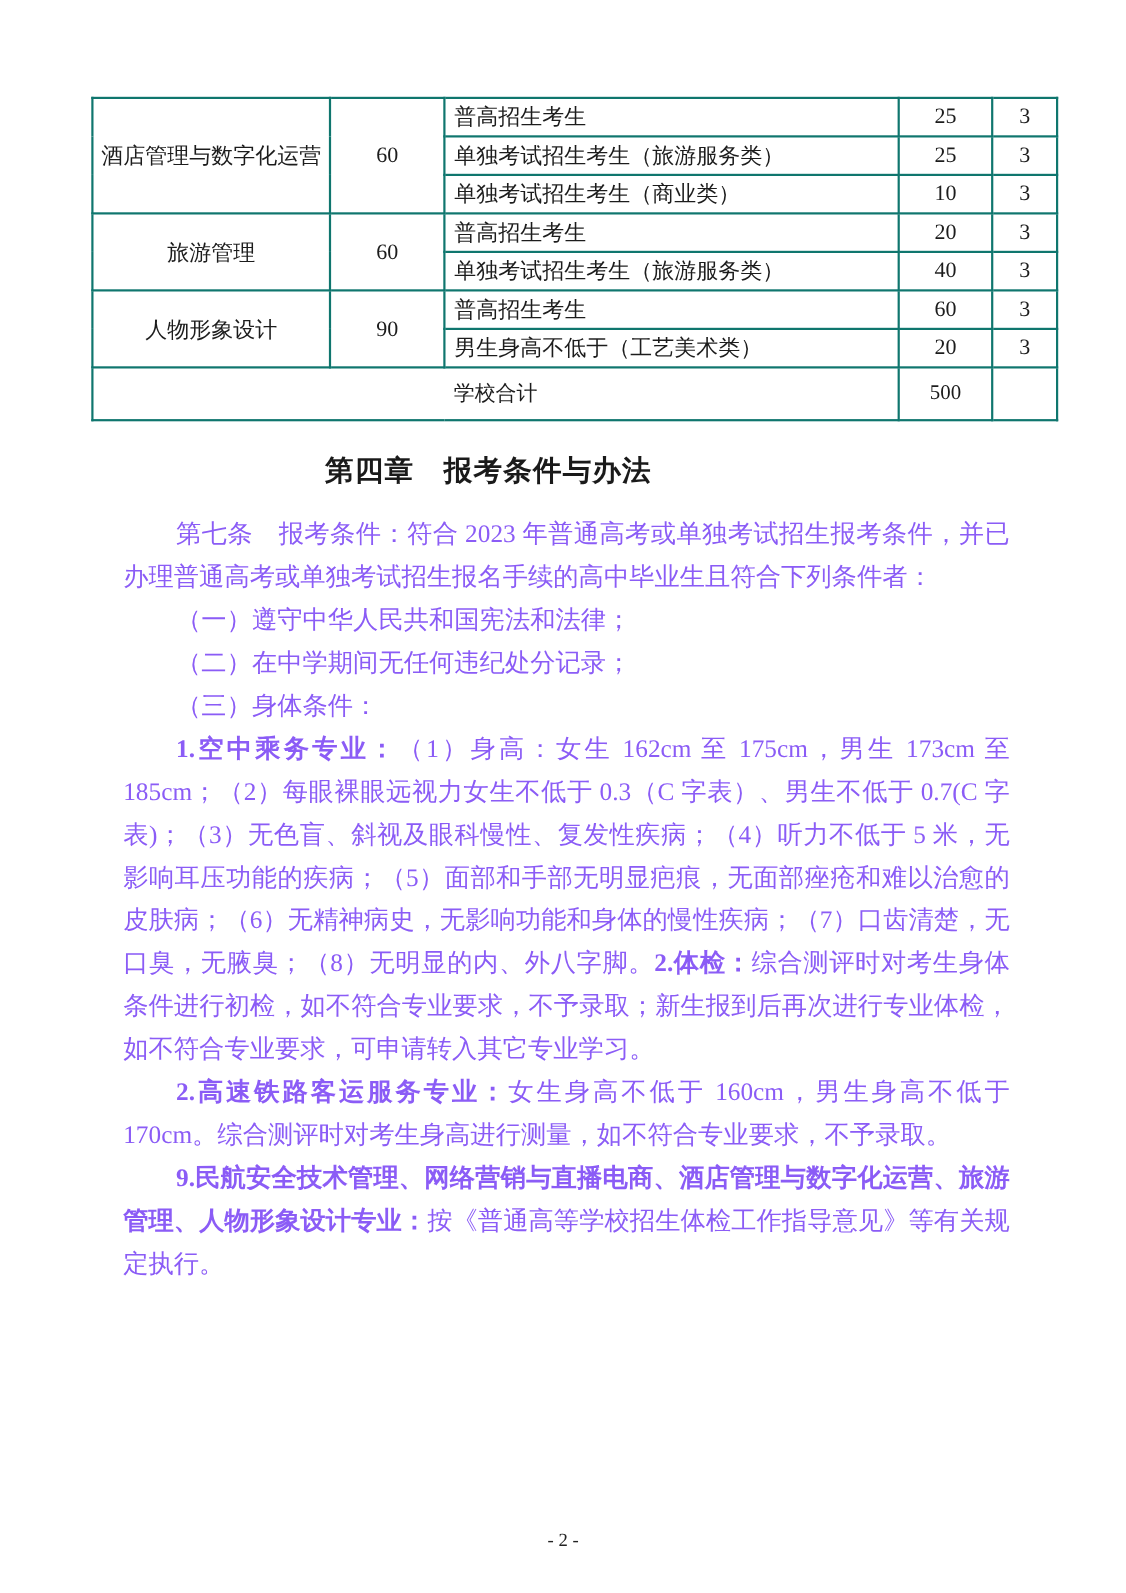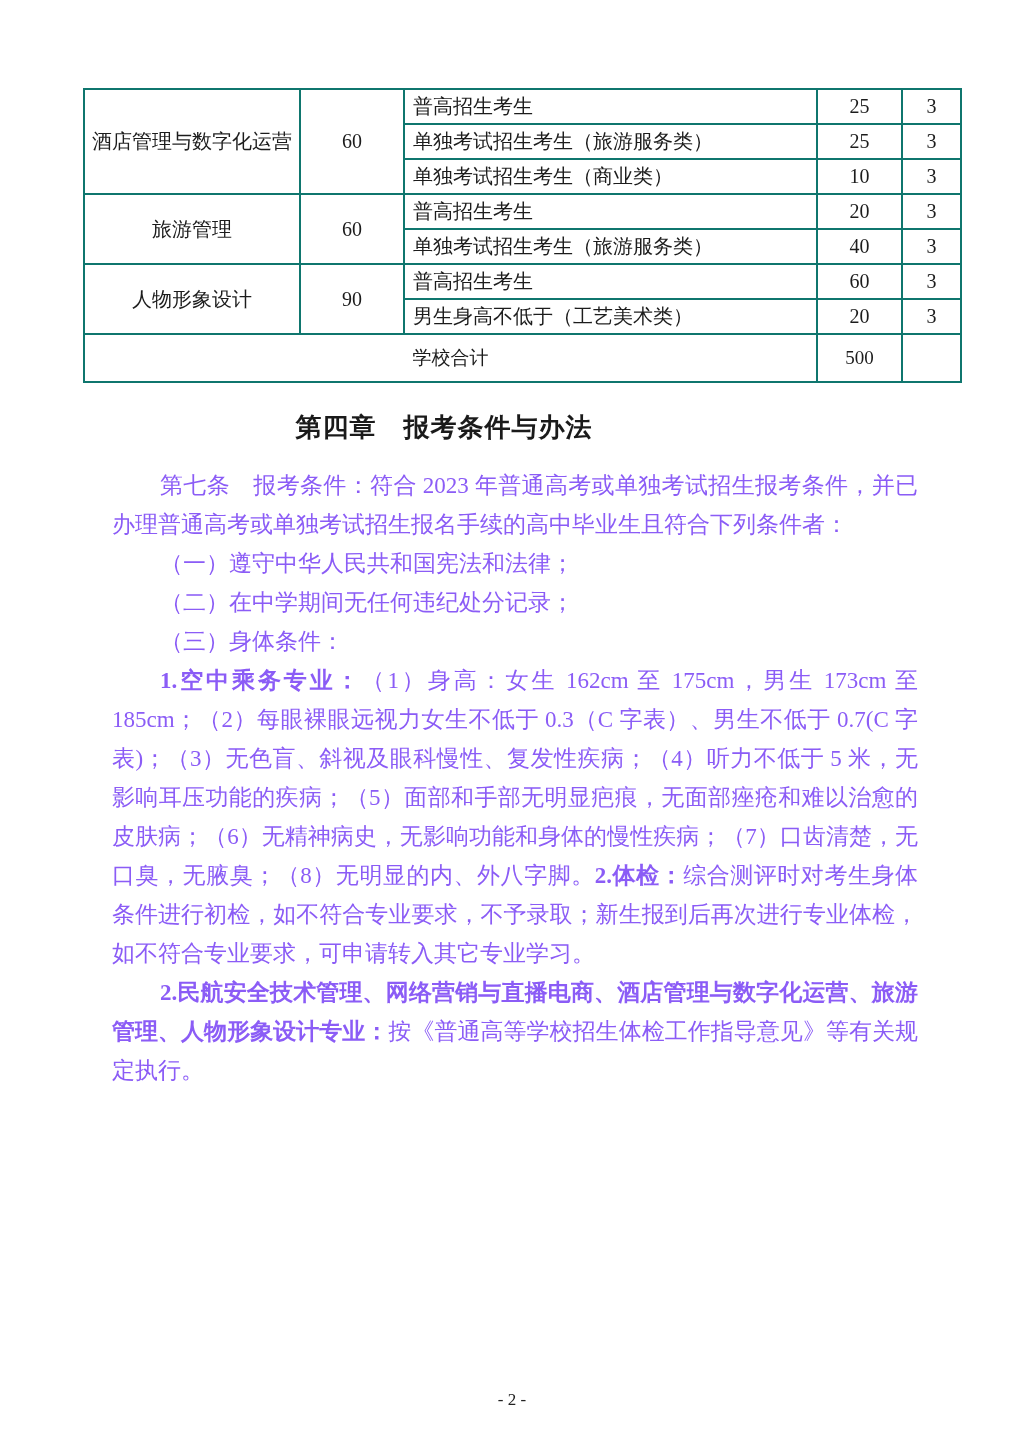--- a/index.html
+++ b/index.html
@@ -152,18 +152,19 @@
   </table>
 
   <h2 class="chapter-title">第四章　报考条件与办法</h2>
 
   <div class="body-text" id="paragraphs">
       <p class="para"><span>第七条　报考条件：符合 2023 年普通高考或单独考试招生报考条件，并已办理普通高考或单独考试招生报名手续的高中毕业生且符合下列条件者：</span></p>
       <p class="para"><span>（一）遵守中华人民共和国宪法和法律；</span></p>
       <p class="para"><span>（二）在中学期间无任何违纪处分记录；</span></p>
       <p class="para"><span>（三）身体条件：</span></p>
       <p class="para"><span class="b">1.空中乘务专业：</span><span>（1）身高：女生 162cm 至 175cm，男生 173cm 至 185cm；（2）每眼裸眼远视力女生不低于 0.3（C 字表）、男生不低于 0.7(C 字表)；（3）无色盲、斜视及眼科慢性、复发性疾病；（4）听力不低于 5 米，无影响耳压功能的疾病；（5）面部和手部无明显疤痕，无面部痤疮和难以治愈的皮肤病；（6）无精神病史，无影响功能和身体的慢性疾病；（7）口齿清楚，无口臭，无腋臭；（8）无明显的内、外八字脚。</span><span class="b">2.体检：</span><span>综合测评时对考生身体条件进行初检，如不符合专业要求，不予录取；新生报到后再次进行专业体检，如不符合专业要求，可申请转入其它专业学习。</span></p>
-      <p class="para"><span class="b">2.民航安全技术管理、网络营销与直播电商、酒店管理与数字化运营、旅游管理、人物形象设计专业：</span><span>按《普通高等学校招生体检工作指导意见》等有关规定执行。</span></p>
+      <p class="para"><span class="b">2.高速铁路客运服务专业：</span><span>女生身高不低于 160cm，男生身高不低于 170cm。综合测评时对考生身高进行测量，如不符合专业要求，不予录取。</span></p>
+      <p class="para"><span class="b">9.民航安全技术管理、网络营销与直播电商、酒店管理与数字化运营、旅游管理、人物形象设计专业：</span><span>按《普通高等学校招生体检工作指导意见》等有关规定执行。</span></p>
     </div>
 
   <div class="page-number">- 2 -</div>
 
 </div>
 
 </body></html>

